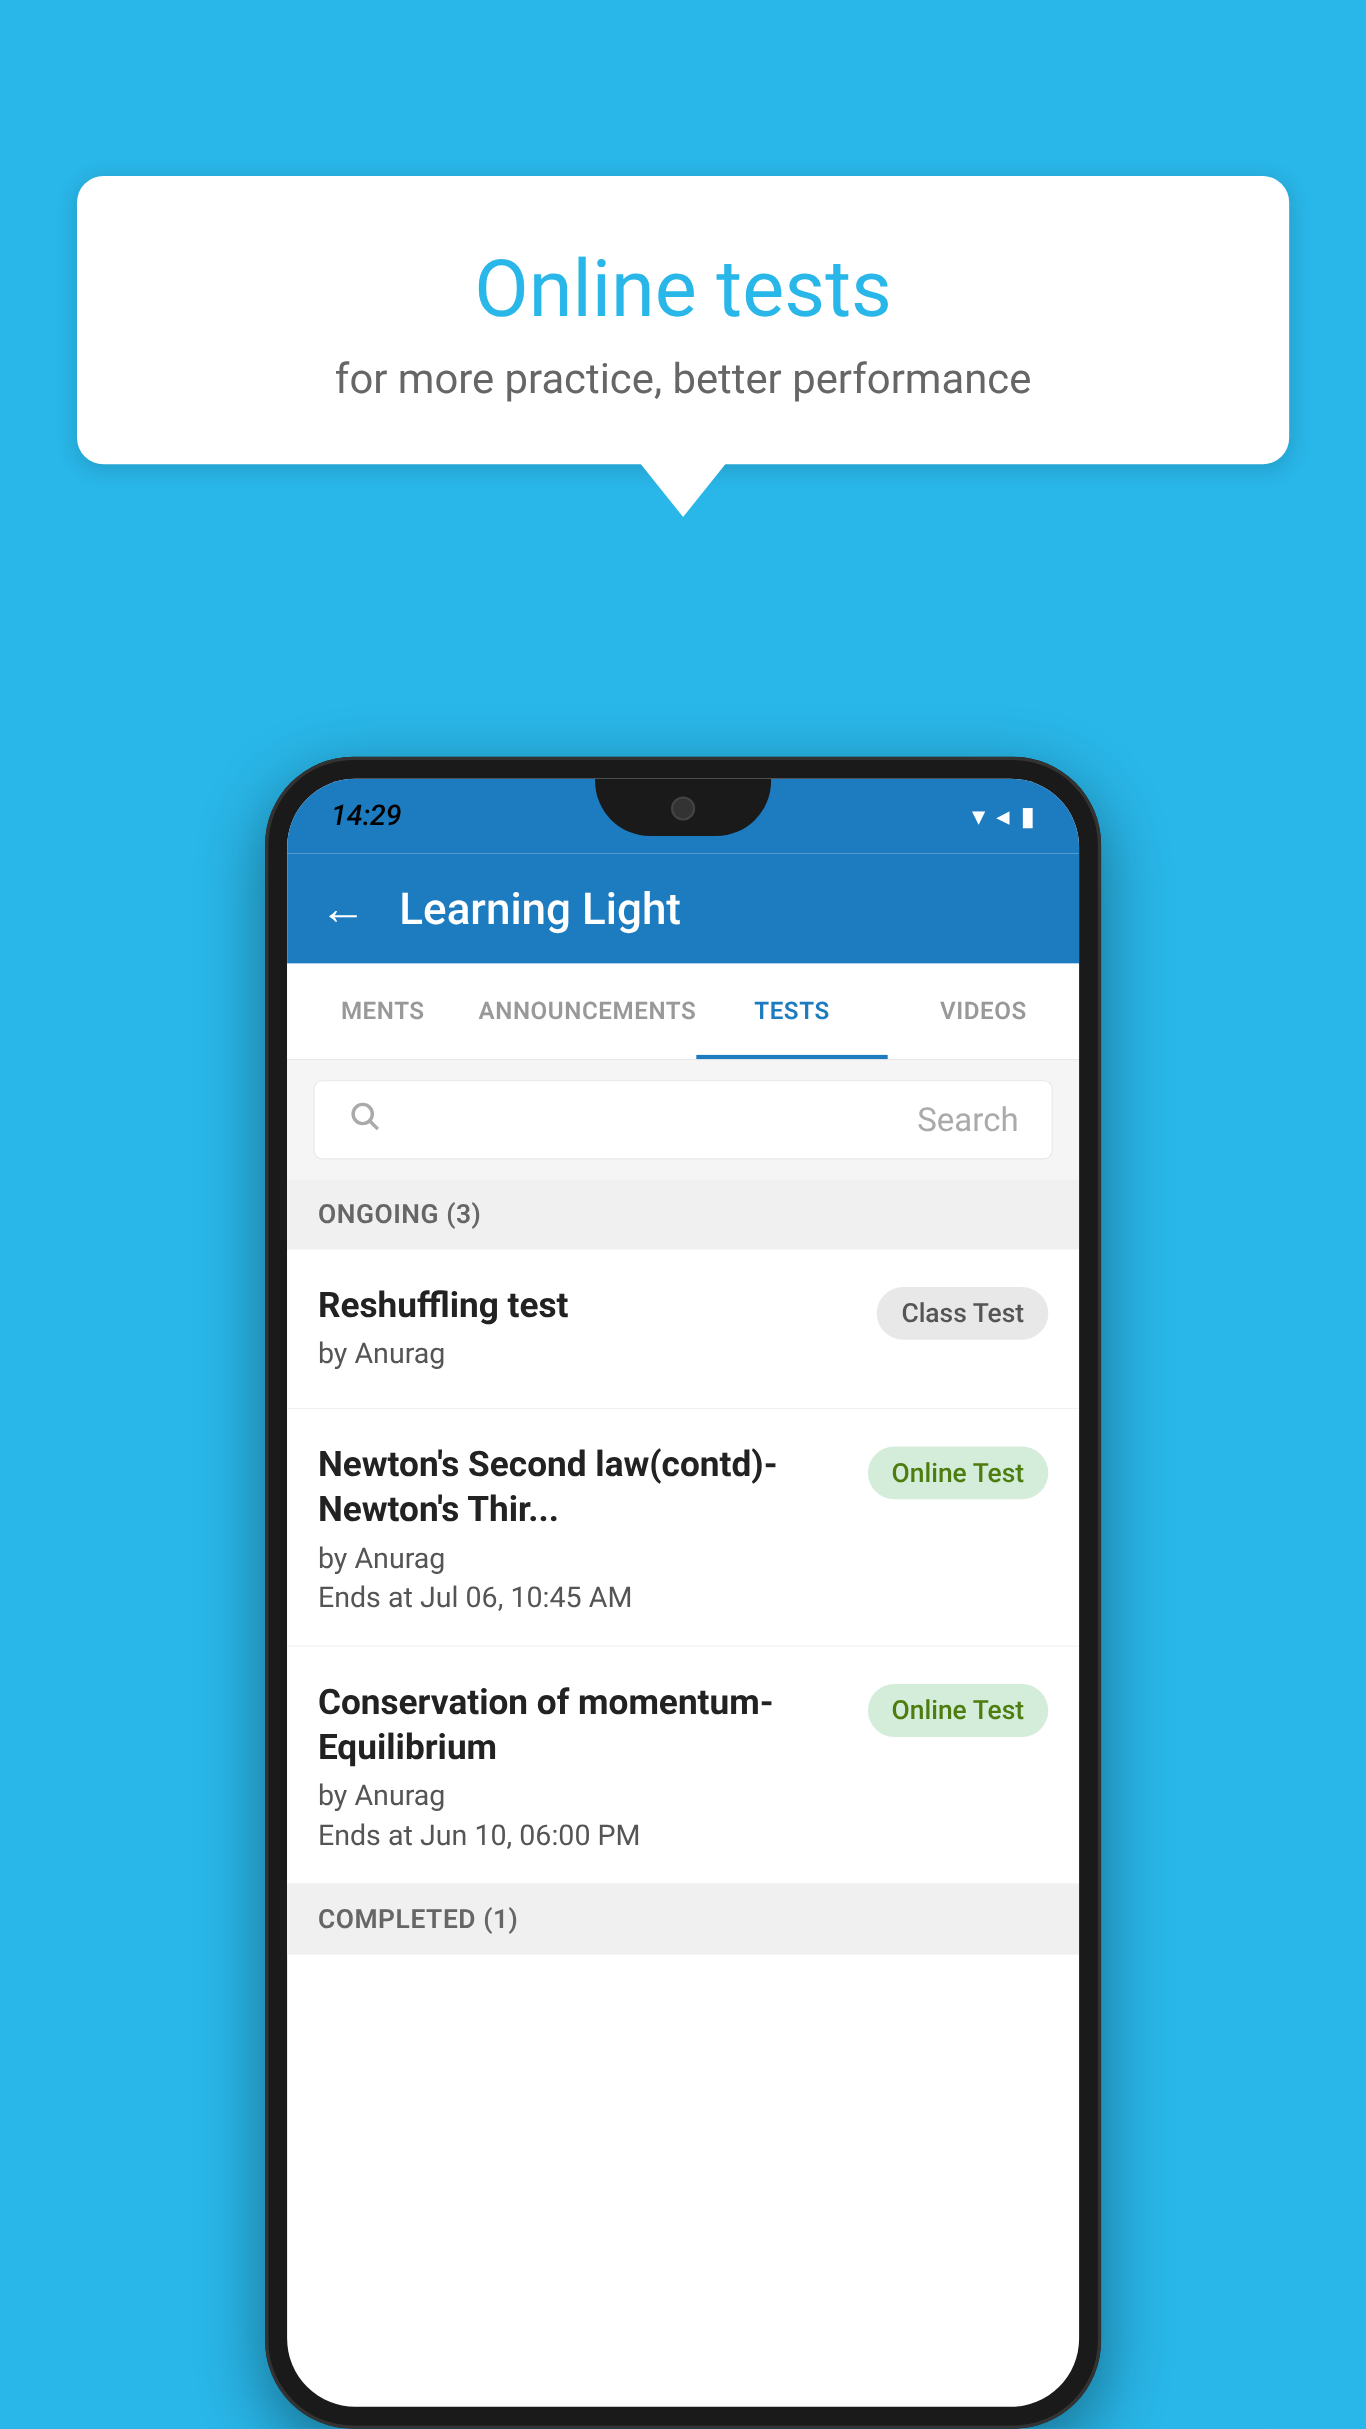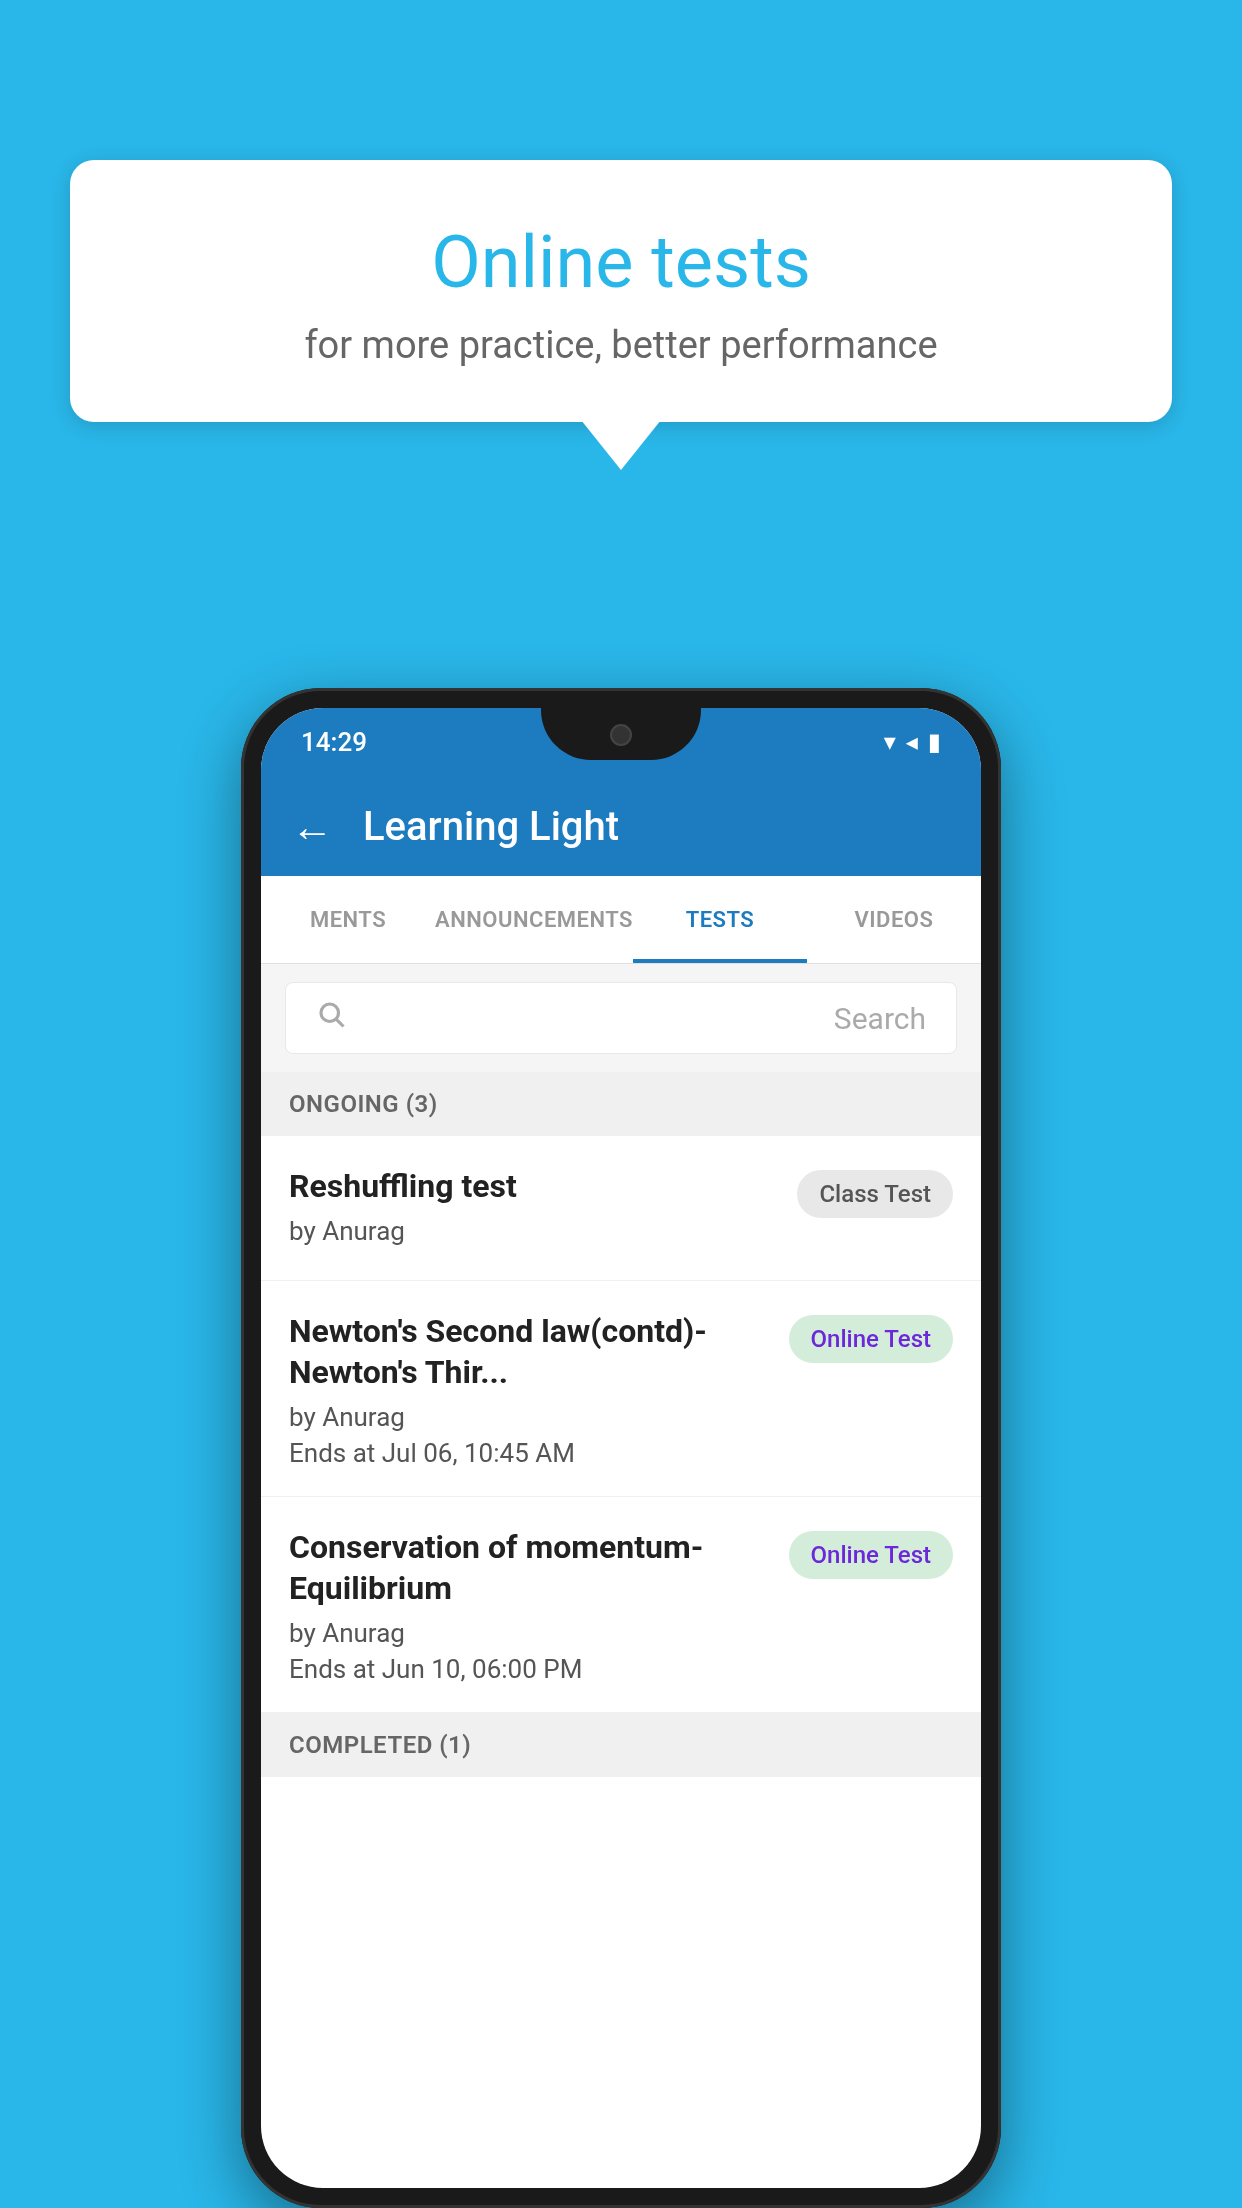--- a/index.html
+++ b/index.html
@@ -143,23 +143,24 @@
       left: 50%;
       transform: translateX(-50%);
       width: 22px;
       height: 22px;
       background: #333;
       border-radius: 50%;
       border: 2px solid #444;
     }
 
     .status-time {
-      color: #ffffff;
+      color: #000000;
       font-size: 26px;
       font-weight: 500;
+      font-style: italic;
     }
 
     .status-icons {
       display: flex;
       align-items: center;
       gap: 10px;
     }
 
     .wifi-icon, .signal-icon, .battery-icon {
       color: white;
@@ -313,21 +314,21 @@
       margin-top: 4px;
     }
 
     .badge-class {
       background: #e8e8e8;
       color: #555;
     }
 
     .badge-online {
       background: #d4edda;
-      color: #6d28d9;
+      color: #4d7c0f;
     }
 
     
     .completed-header {
       background: #f0f0f0;
       padding: 18px 28px;
     }
 
     .completed-title {
       font-size: 24px;

